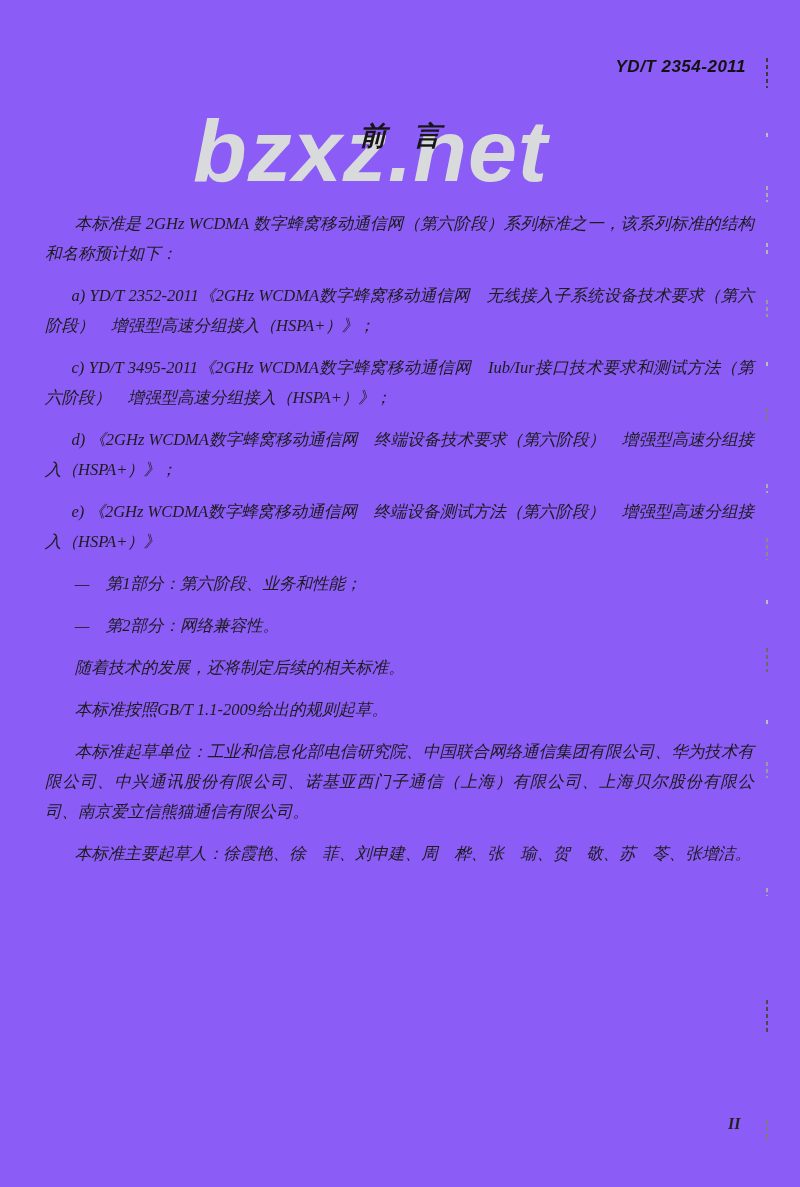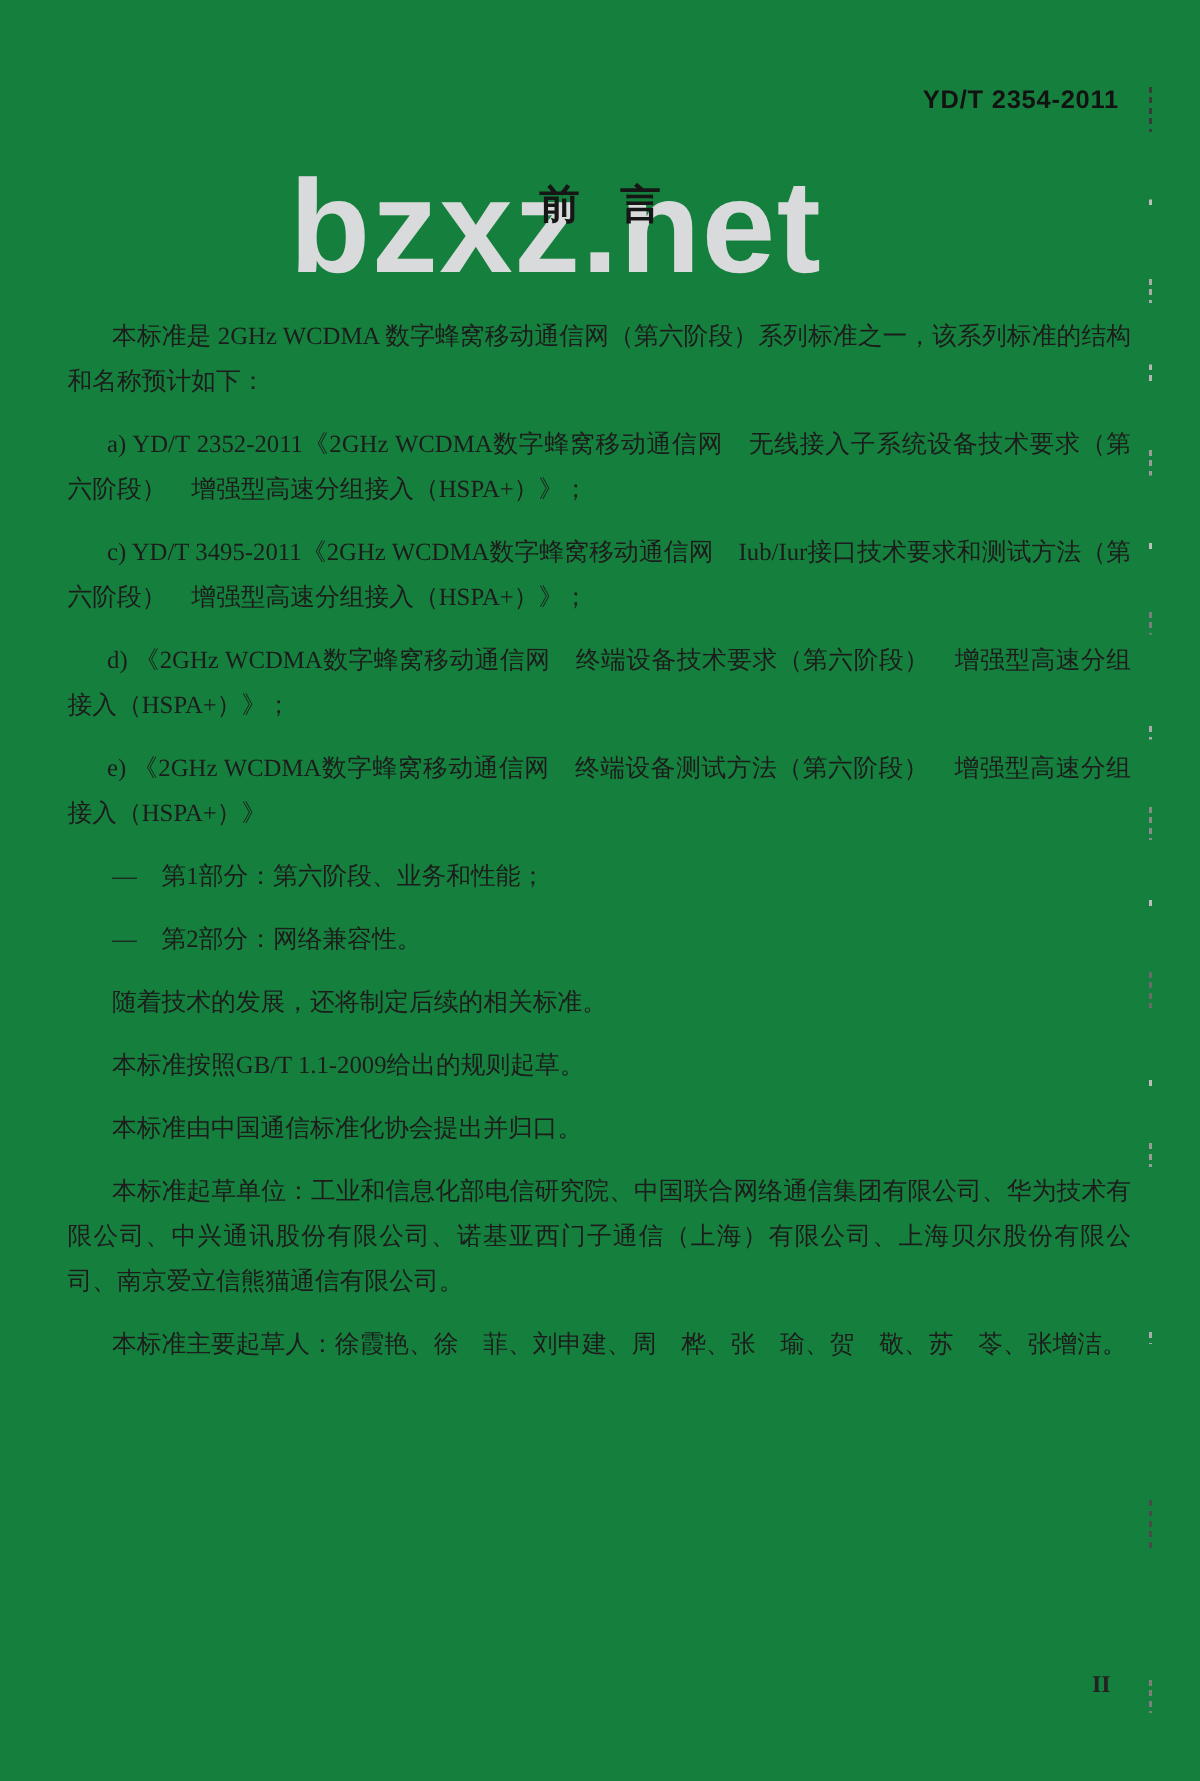--- a/index.html
+++ b/index.html
@@ -1,23 +1,24 @@
 <!DOCTYPE html>
 <html><head>
 <meta charset="utf-8">
 <style>
   html, body { margin: 0; padding: 0; background: #ffffff; }
   .page {
     position: relative;
     width: 800px;
     height: 1187px;
-    background: #15803d;
+    background: #8b5cf6;
     overflow: hidden;
     font-family: "Liberation Serif", "DejaVu Serif", serif;
     color: #1c1c1c;
+    font-style: italic;
   }
   .doc-number {
     position: absolute;
     top: 57px;
     right: 54px;
     font-family: "Liberation Sans", "DejaVu Sans", sans-serif;
     font-weight: bold;
     font-size: 17px;
     letter-spacing: 0.5px;
     color: #121212;
@@ -90,21 +91,20 @@
   <div class="body-text">
     <p class="para">本标准是 2GHz WCDMA 数字蜂窝移动通信网（第六阶段）系列标准之一，该系列标准的结构和名称预计如下：</p>
     <p class="item">a) YD/T 2352-2011《2GHz WCDMA数字蜂窝移动通信网　无线接入子系统设备技术要求（第六阶段）　增强型高速分组接入（HSPA+）》；</p>
     <p class="item">c) YD/T 3495-2011《2GHz WCDMA数字蜂窝移动通信网　Iub/Iur接口技术要求和测试方法（第六阶段）　增强型高速分组接入（HSPA+）》；</p>
     <p class="item">d) 《2GHz WCDMA数字蜂窝移动通信网　终端设备技术要求（第六阶段）　增强型高速分组接入（HSPA+）》；</p>
     <p class="item">e) 《2GHz WCDMA数字蜂窝移动通信网　终端设备测试方法（第六阶段）　增强型高速分组接入（HSPA+）》</p>
     <p class="dash">—　第1部分：第六阶段、业务和性能；</p>
     <p class="dash">—　第2部分：网络兼容性。</p>
     <p class="para">随着技术的发展，还将制定后续的相关标准。</p>
     <p class="para">本标准按照GB/T 1.1-2009给出的规则起草。</p>
-    <p class="para">本标准由中国通信标准化协会提出并归口。</p>
     <p class="para">本标准起草单位：工业和信息化部电信研究院、中国联合网络通信集团有限公司、华为技术有限公司、中兴通讯股份有限公司、诺基亚西门子通信（上海）有限公司、上海贝尔股份有限公司、南京爱立信熊猫通信有限公司。</p>
     <p class="para">本标准主要起草人：徐霞艳、徐　菲、刘申建、周　桦、张　瑜、贺　敬、苏　苓、张增洁。</p>
   </div>
 
   <div class="page-number">II</div>
 
   <div class="tick" style="top:58px;  height:30px; color:#3a3a3a;"></div>
   <div class="tick" style="top:133px; height:5px;  color:#bdbdbd;"></div>
   <div class="tick" style="top:186px; height:16px; color:#ababab;"></div>
   <div class="tick" style="top:243px; height:12px; color:#b5b5b5;"></div>

